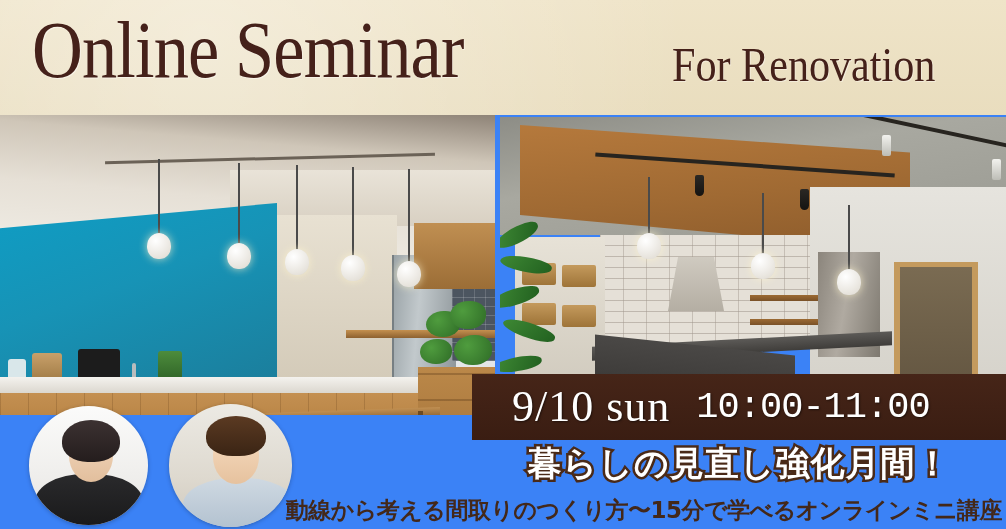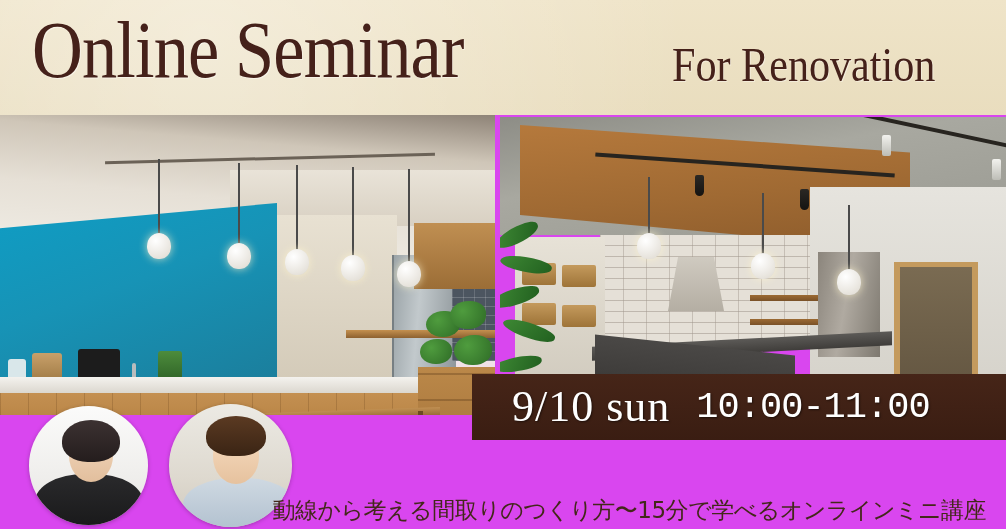--- a/index.html
+++ b/index.html
@@ -9,21 +9,21 @@
   }
   body {
     font-family: "Liberation Sans", sans-serif;
   }
 
   #banner {
     position: relative;
     width: 1006px;
     height: 529px;
     overflow: hidden;
-    background: #d946ef;
+    background: #3b82f6;
   }
 
   
   .header-band {
     position: absolute;
     left: 0; top: 0;
     width: 1006px;
     height: 115px;
     background: #EDE2C4;
     background-image:
@@ -342,25 +342,25 @@
     white-space: nowrap;
     -webkit-text-stroke: 5px #4a2a18;
     paint-order: stroke fill;
     text-shadow: 0 2px 0 rgba(74,42,24,.45);
   }
   .subtitle {
     position: absolute;
     left: 0; top: 497px;
     width: 1006px;
     text-align: right;
-    padding-right: 20px;
+    padding-right: 4px;
     box-sizing: border-box;
     font-family: "DejaVu Sans", sans-serif;
     font-size: 23px;
-    font-weight: normal;
+    font-weight: bold;
     line-height: 1.2;
     color: #43281a;
     letter-spacing: -0.5px;
     white-space: nowrap;
   }
 </style>
 </head>
 <body>
 
 <div id="banner">
@@ -479,16 +479,17 @@
     <div class="av-body" style="left:14px;top:74px;width:112px;height:58px;background:linear-gradient(180deg,#cfd9e2,#aebecd);"></div>
     <div class="av-face" style="left:44px;top:26px;width:46px;height:54px;background:linear-gradient(180deg,#f7ddc2,#e6c29e);"></div>
     <div class="av-hair" style="left:37px;top:12px;width:60px;height:40px;background:linear-gradient(180deg,#5b3a22,#3a2414);"></div>
   </div>
 
   <div class="date-band">
     <span class="date-text">9/10 sun</span>
     <span class="time-text">10:00-11:00</span>
   </div>
 
+  <div class="headline">暮らしの見直し強化月間！</div>
 
   <div class="subtitle">動線から考える間取りのつくり方〜15分で学べるオンラインミニ講座</div>
 
 </div>
 
 </body></html>

